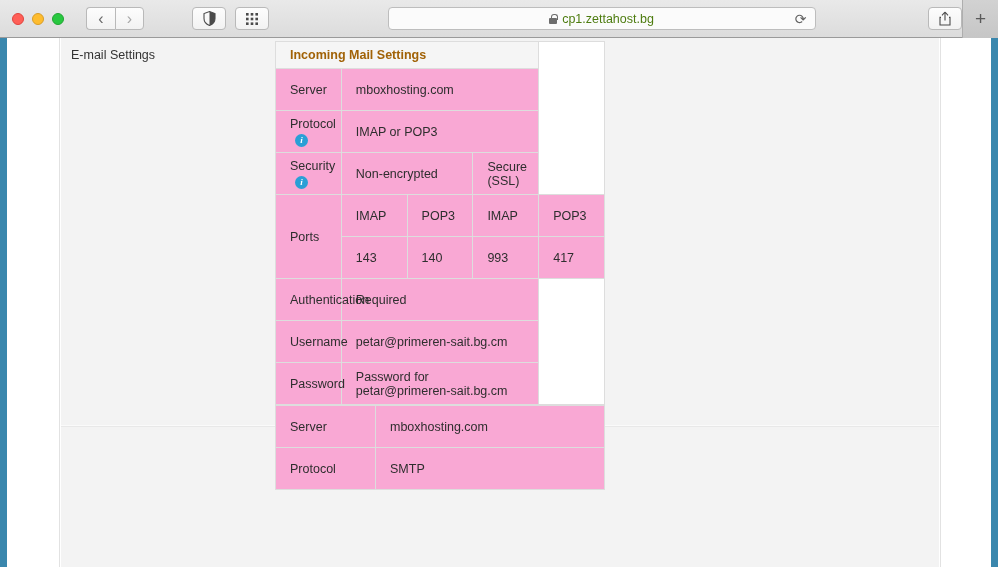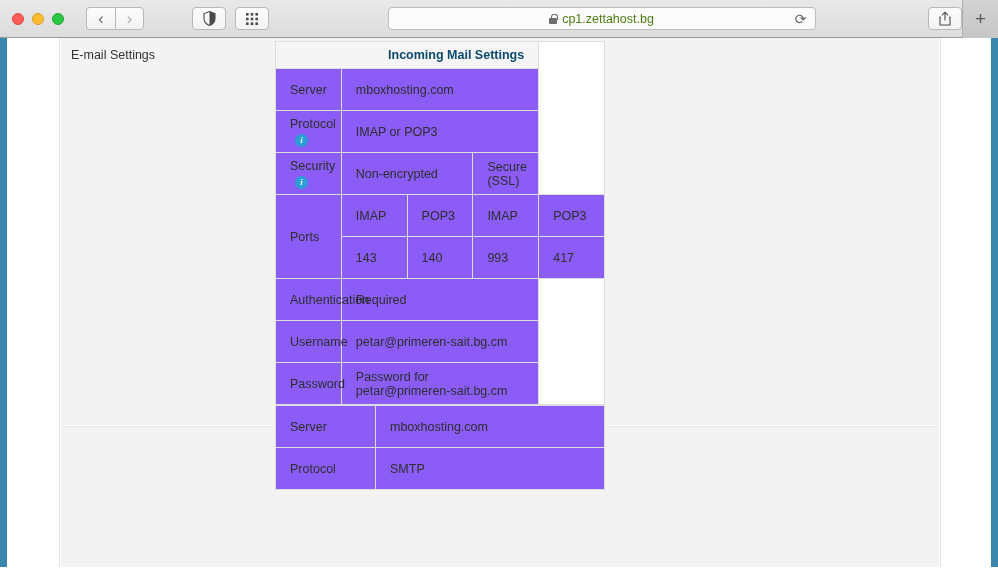--- a/index.html
+++ b/index.html
@@ -139,27 +139,27 @@
 
   .settings-table td, .settings-table th {
     border: 1px solid #dddddd;
     font-size: 12.5px;
     color: #2e2e2e;
     font-weight: normal;
     padding: 0 14px;
     height: 42px;
     vertical-align: middle;
     text-align: left;
-    background: #8b5cf6;
+    background: #f9a8d4;
   }
   .settings-table th.tbl-title {
     background: #f5f5f5;
-    text-align: right;
+    text-align: left;
     font-weight: bold;
-    color: #0c4a6e;
+    color: #a16207;
     height: 27px;
     font-size: 12.5px;
   }
   td.lbl { width: 100px; }
   .ports-label { }
   .port-cell { text-align: left; height: 42px; padding: 0 0 0 14px; }
 
   .info-icon {
     display: inline-block;
     width: 13px; height: 13px;

